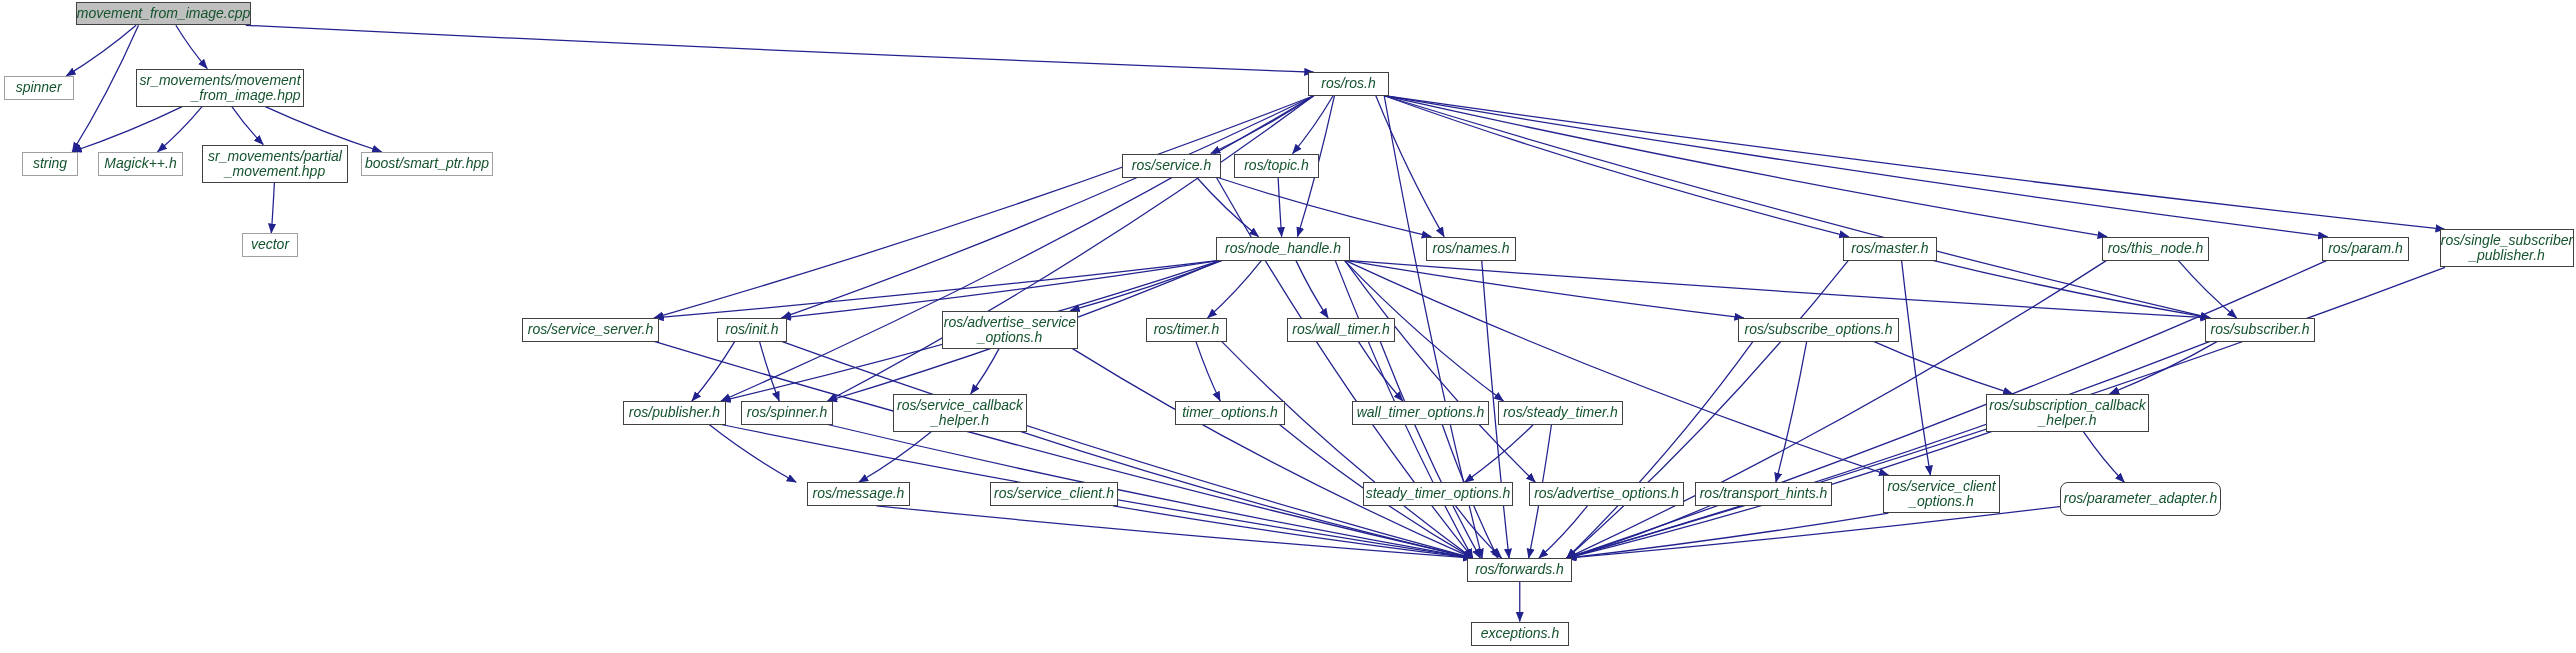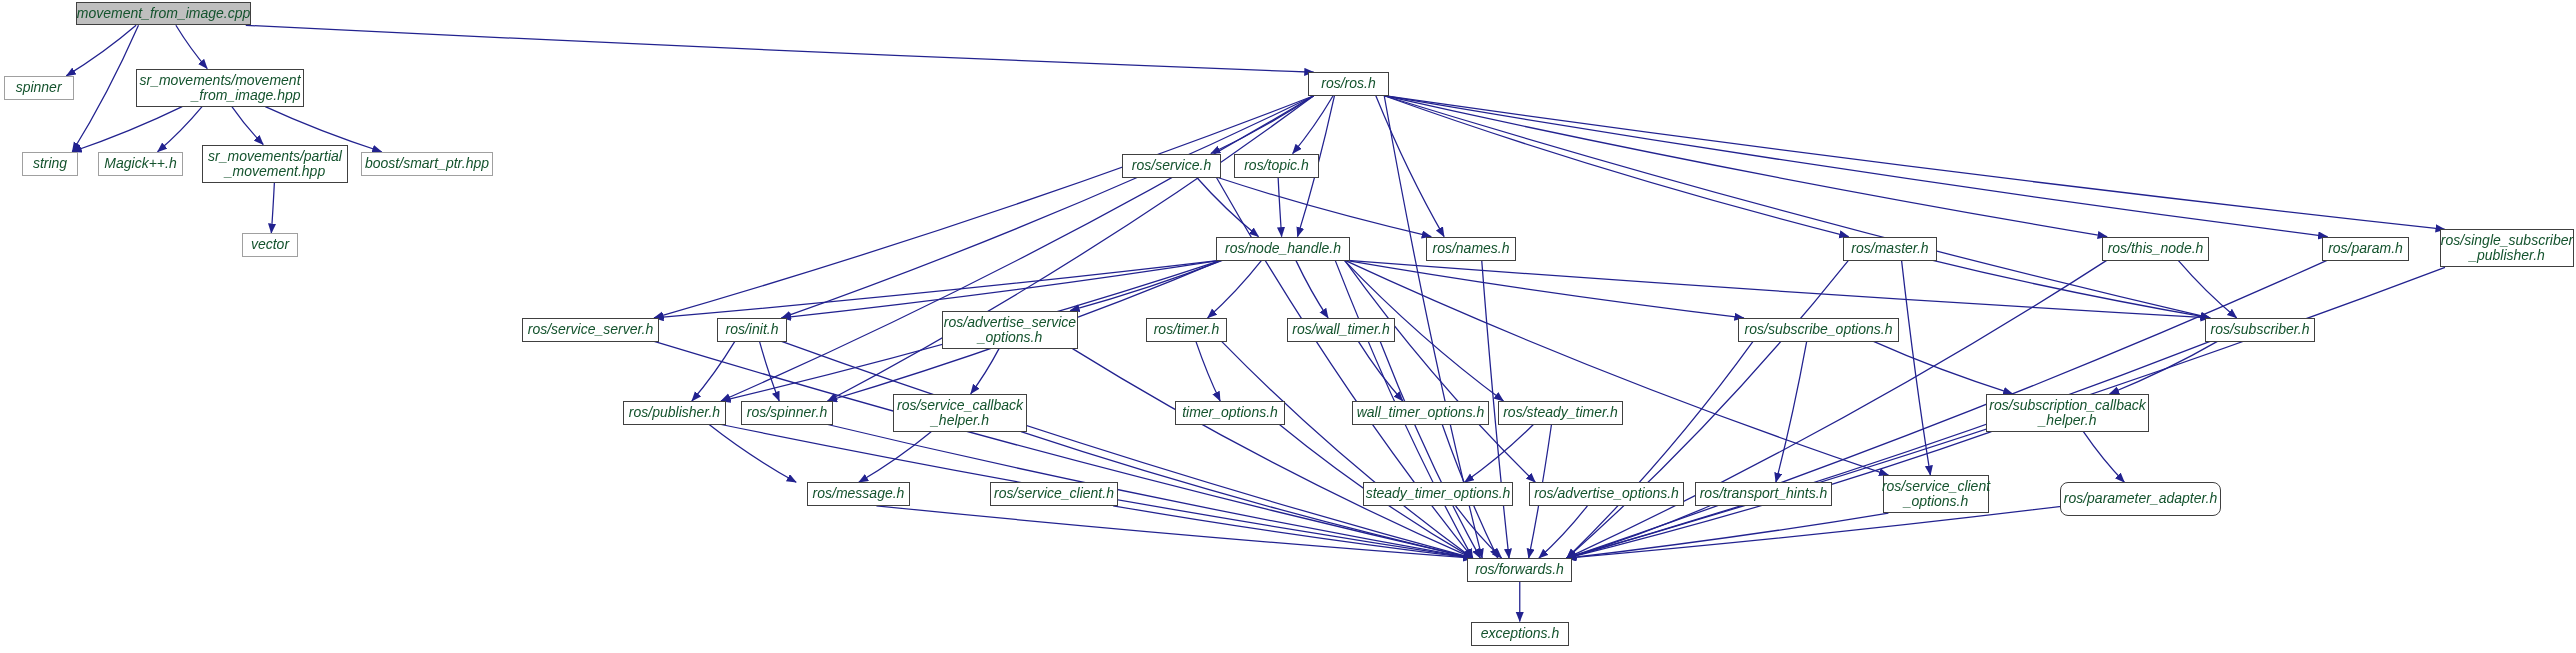--- a/index.html
+++ b/index.html
@@ -144,20 +144,20 @@
       <div class="node strong" style="left: 1175px; top: 401px; width: 110px; height: 23.5px;"><span>timer_options.h</span></div>
       <div class="node strong" style="left: 1352px; top: 401px; width: 137px; height: 23.5px;"><span>wall_timer_options.h</span></div>
       <div class="node strong" style="left: 1498px; top: 401px; width: 125px; height: 23.5px;"><span>ros/steady_timer.h</span></div>
       <div class="node strong" style="left: 1986px; top: 394px; width: 163px; height: 38px;"><span>ros/subscription_callback
 _helper.h</span></div>
       <div class="node strong" style="left: 779px; top: 482px; width: 103px; height: 23.5px; margin-left: 28px;"><span>ros/message.h</span></div>
       <div class="node strong" style="left: 990px; top: 482px; width: 128px; height: 23.5px;"><span>ros/service_client.h</span></div>
       <div class="node strong" style="left: 1363px; top: 482px; width: 150px; height: 23.5px;"><span>steady_timer_options.h</span></div>
       <div class="node strong" style="left: 1529px; top: 482px; width: 155px; height: 23.5px;"><span>ros/advertise_options.h</span></div>
       <div class="node strong" style="left: 1695px; top: 482px; width: 137px; height: 23.5px;"><span>ros/transport_hints.h</span></div>
-      <div class="node strong" style="left: 1883px; top: 475px; width: 106px; height: 38px;"><span>ros/service_client
+      <div class="node strong" style="left: 1883px; top: 475px; width: 117px; height: 38px;"><span>ros/service_client
 _options.h</span></div>
       <div class="node strong" style="left: 2060px; top: 482px; width: 161px; height: 34px; border-radius: 8px;"><span>ros/parameter_adapter.h</span></div>
       <div class="node strong" style="left: 1467px; top: 558px; width: 105px; height: 23.5px;"><span>ros/forwards.h</span></div>
       <div class="node strong" style="left: 1471px; top: 622px; width: 98px; height: 23.5px;"><span>exceptions.h</span></div>
     </div>
 </div>
 
 
 </body></html>

